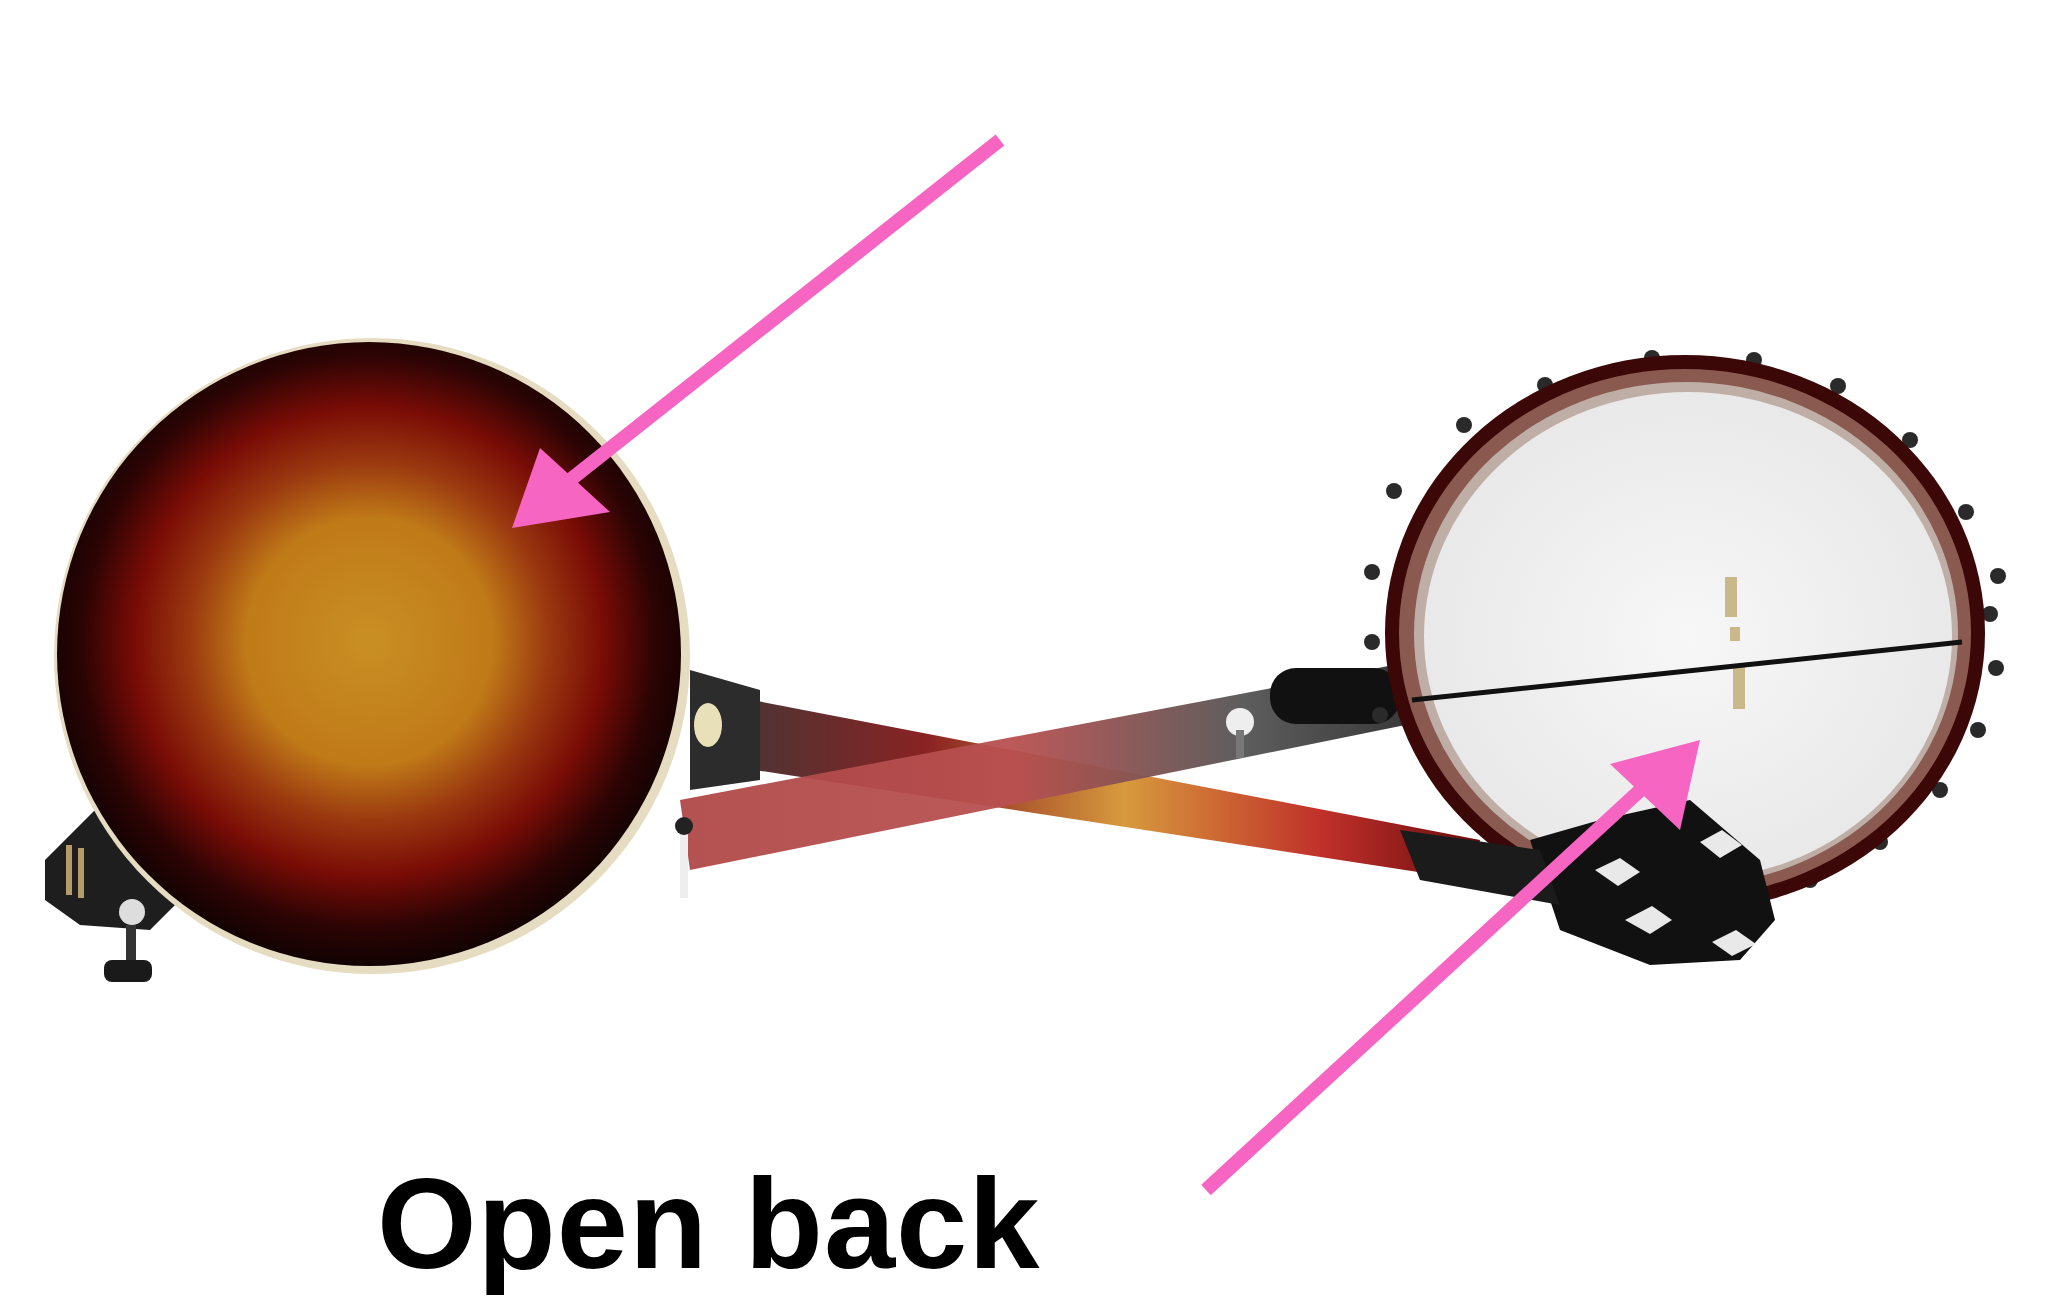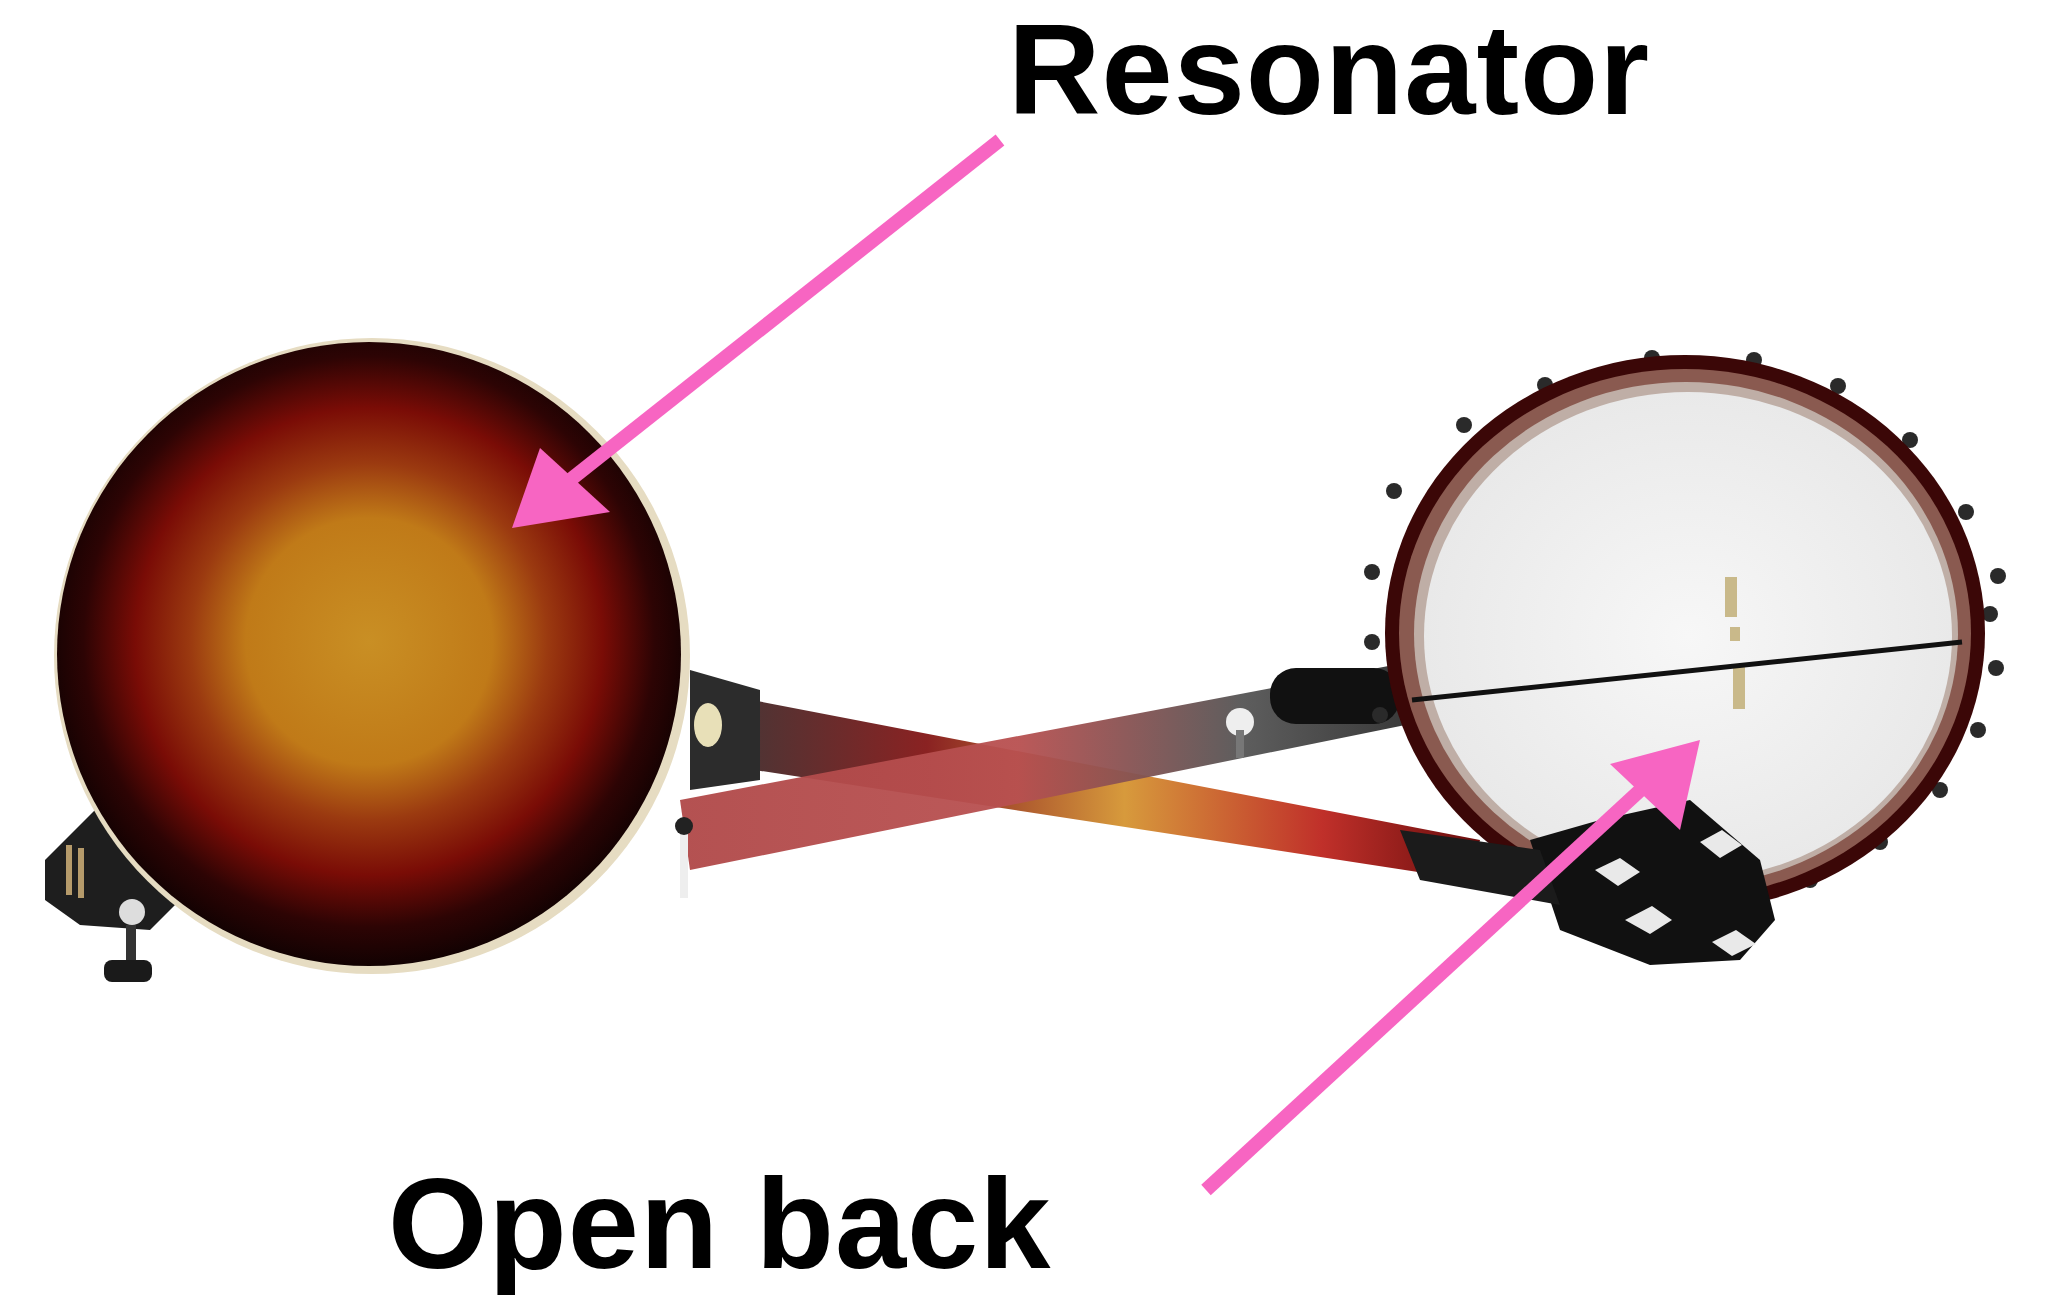--- a/index.html
+++ b/index.html
@@ -8,21 +8,21 @@
     .label {
       position: absolute;
       font-family: "Liberation Sans", "DejaVu Sans", sans-serif;
       font-weight: 700;
       color: #000000;
       white-space: nowrap;
       letter-spacing: 1px;
       line-height: 1;
     }
     .label-resonator { left: 1008px; top: 6px; font-size: 128px; }
-    .label-open-back { left: 388px; top: 1160px; font-size: 128px; }
+    .label-open-back { left: 377px; top: 1160px; font-size: 128px; }
     svg { position: absolute; left: 0; top: 0; }
   </style>
 </head>
 <body>
 
 <div class="stage">
 
   <svg width="2048" height="1302" viewBox="0 0 2048 1302">
     <defs>
       <radialGradient id="sunburst" cx="50%" cy="48%" r="52%">
@@ -133,16 +133,15 @@
     <g>
       <line x1="1000" y1="140" x2="560" y2="488" stroke="#f765c2" stroke-width="14" stroke-linecap="butt"></line>
       <polygon points="512,528 540,448 610,512" fill="#f765c2"></polygon>
     </g>
     <g>
       <line x1="1206" y1="1190" x2="1660" y2="772" stroke="#f765c2" stroke-width="14" stroke-linecap="butt"></line>
       <polygon points="1700,740 1680,830 1610,764" fill="#f765c2"></polygon>
     </g>
   </svg>
 
-  <div class="label label-resonator">Resonator</div>
   <div class="label label-open-back">Open back</div>
 
 </div>
 
 </body></html>

